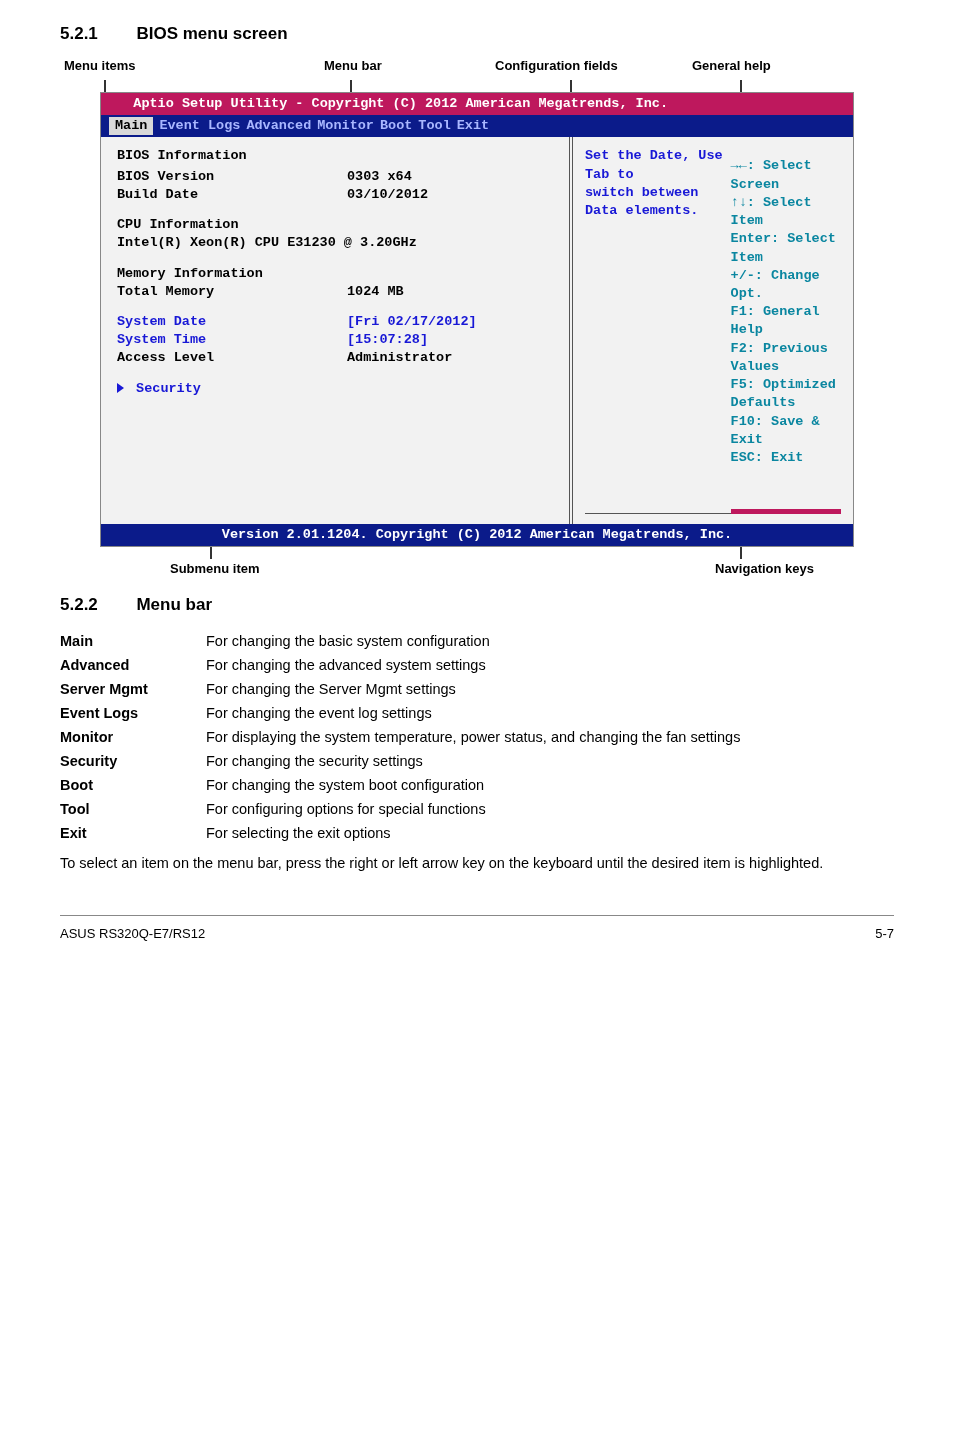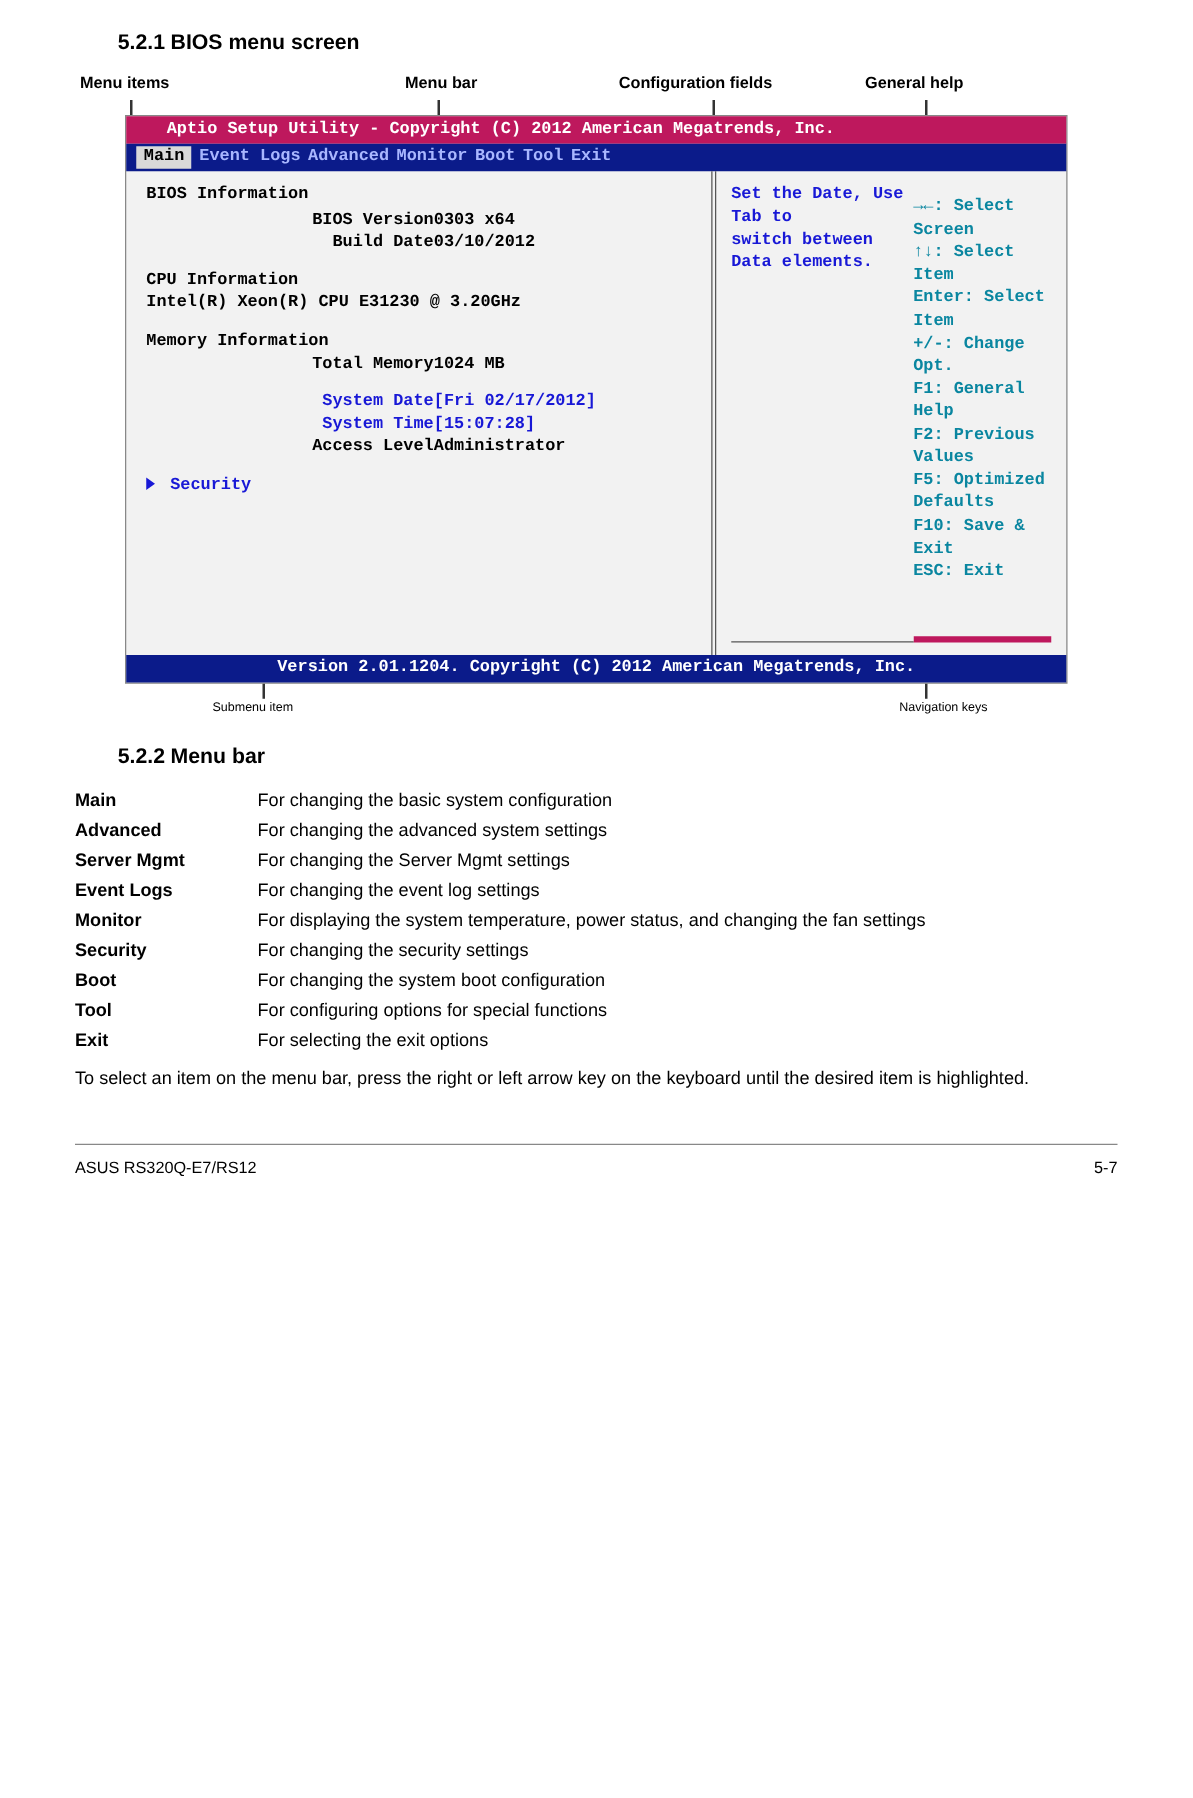--- a/index.html
+++ b/index.html
@@ -14,21 +14,20 @@
     padding: 24px 60px 0 60px;
   }
   .section-head {
     font-weight: bold;
     margin-bottom: 14px;
   }
   .section-num {
     display:inline-block;
     width: 72px;
     font-size: 17px;
-    text-align: right;
   }
   .section-title {
     font-size: 17px;
   }
   .labels-row {
     display: flex;
     font-size: 13px;
     font-weight: bold;
     margin-top: 6px;
     position: relative;
@@ -90,21 +89,21 @@
     border-right: 4px double #555;
   }
   .bios-right {
     flex: 37%;
     padding: 10px 12px;
     display: flex;
     flex-direction: row;
     justify-content: space-between;
   }
   .kv { display: flex; }
-  .kv .k { width: 230px; color:#000;text-align:right; }
+  .kv .k { width: 230px; color:#000; }
   .kv .v { }
   .kv .blue { color: #1818d6; font-weight: bold; }
   .kv .bold { font-weight: bold; color:#000; }
   .cyan { color: #0a86a0; font-weight: bold; }
   .bottom-bar {
     background: #0b1b8a;
     color: #fff;
     text-align: center;
     padding: 2px 8px;
     font-weight: bold;
@@ -116,23 +115,23 @@
   .ticks-bottom {
     position: relative;
     height: 14px;
   }
   .tb1 { left: 150px; }
   .tb2 { left: 680px; }
 
   .sub-labels {
     display: flex;
     justify-content: space-between;
-    font-size: 10px;
-    font-weight: normal;
-    margin: 0 92px 0 110px;
+    font-size: 13px;
+    font-weight: bold;
+    margin: 0 68px 0 110px;
     position: relative;
     height: 24px;
   }
   .sub-labels span { position: absolute; }
   .sl1 { left: 0; }
   .sl2 { right: 12px; }
 
   .body-text {
     font-size: 14.5px;
     margin: 10px 0 14px 0;

